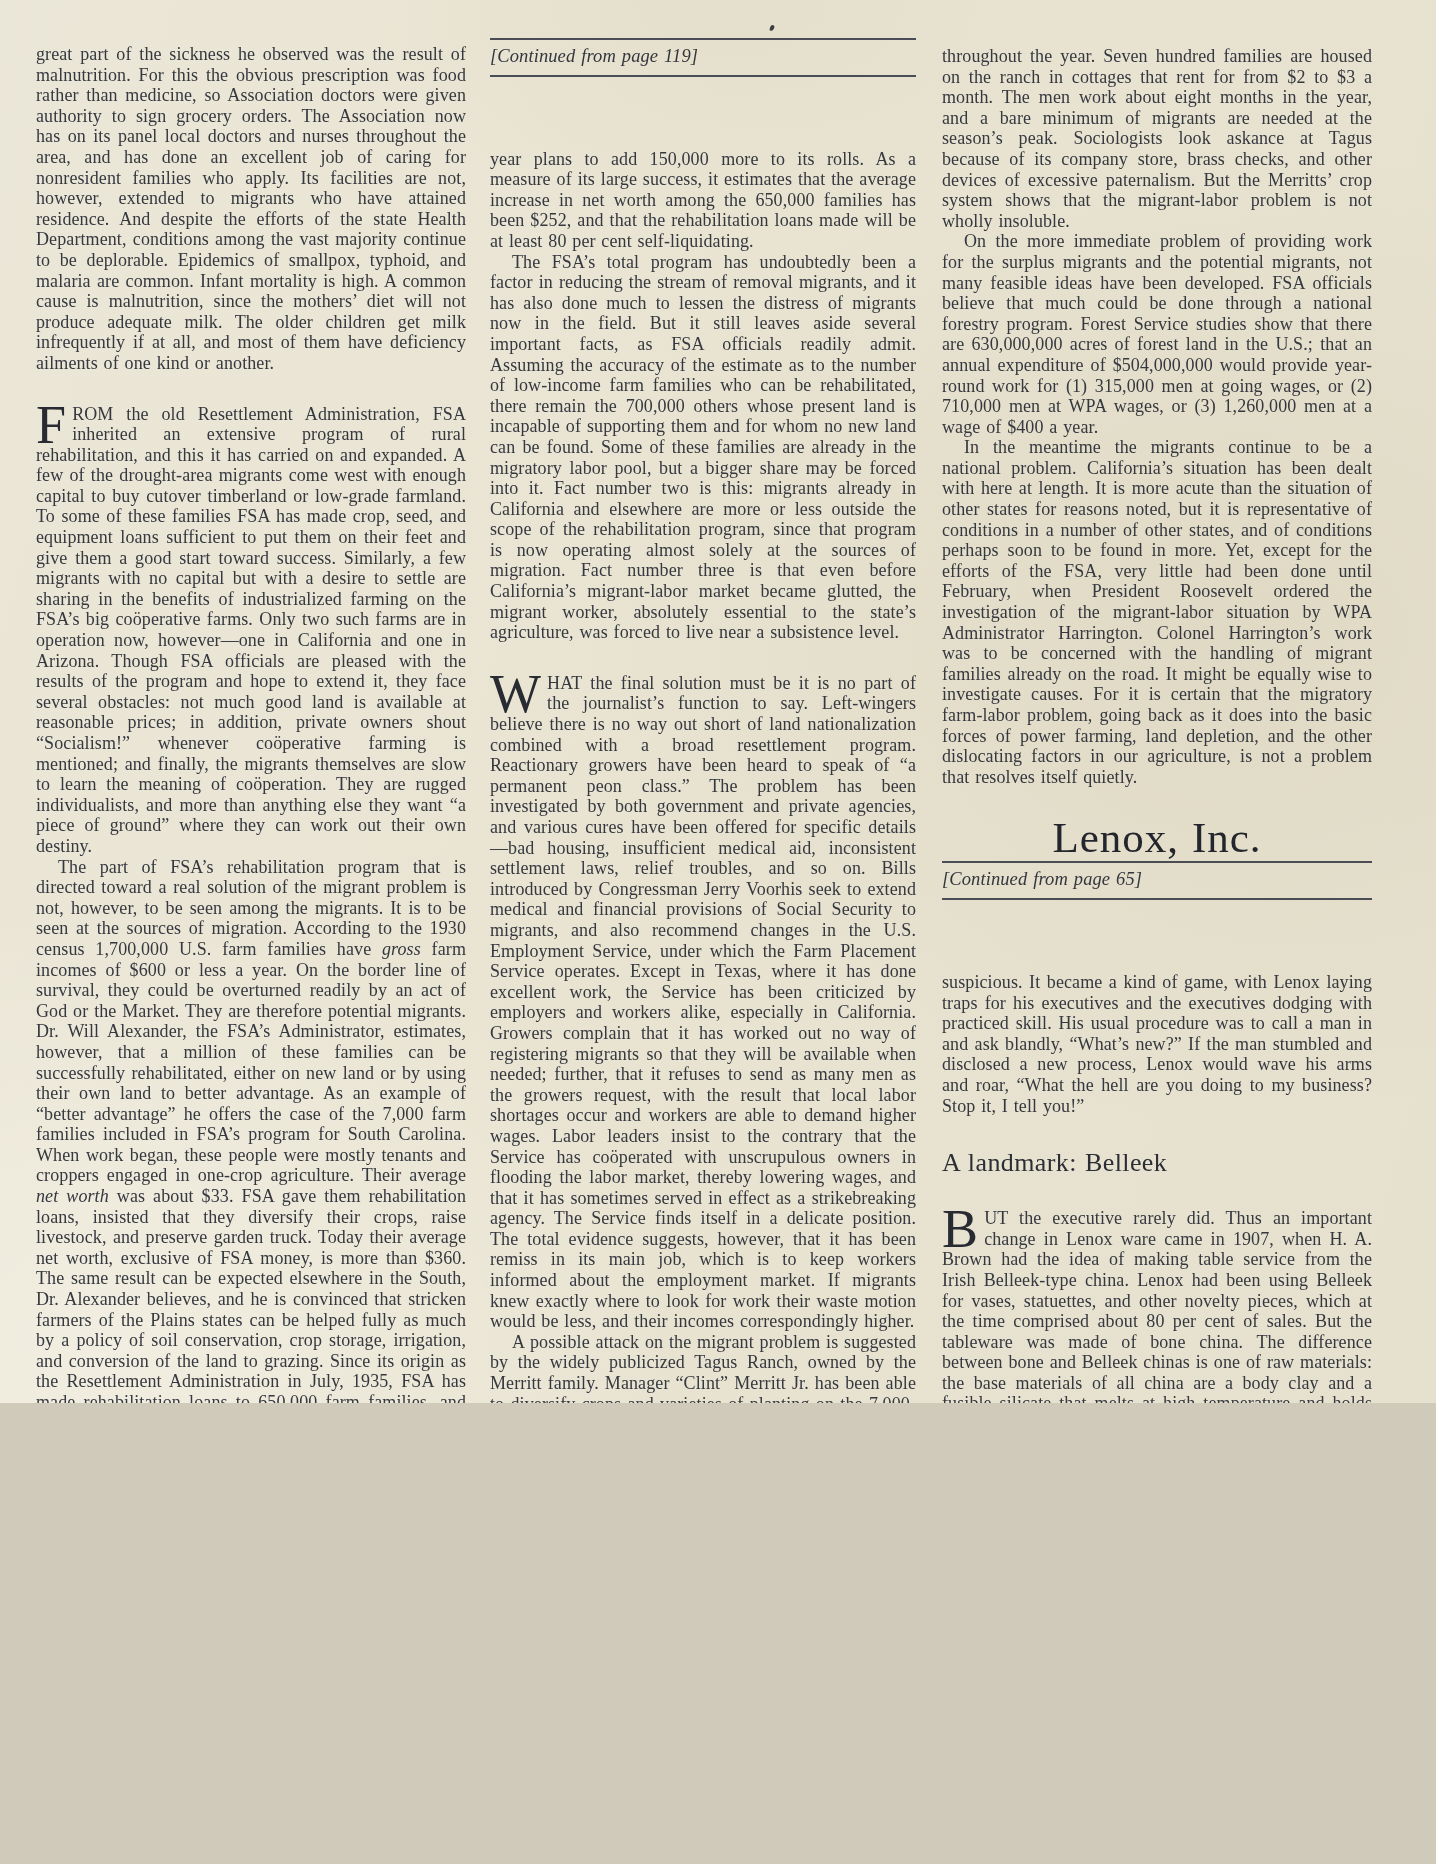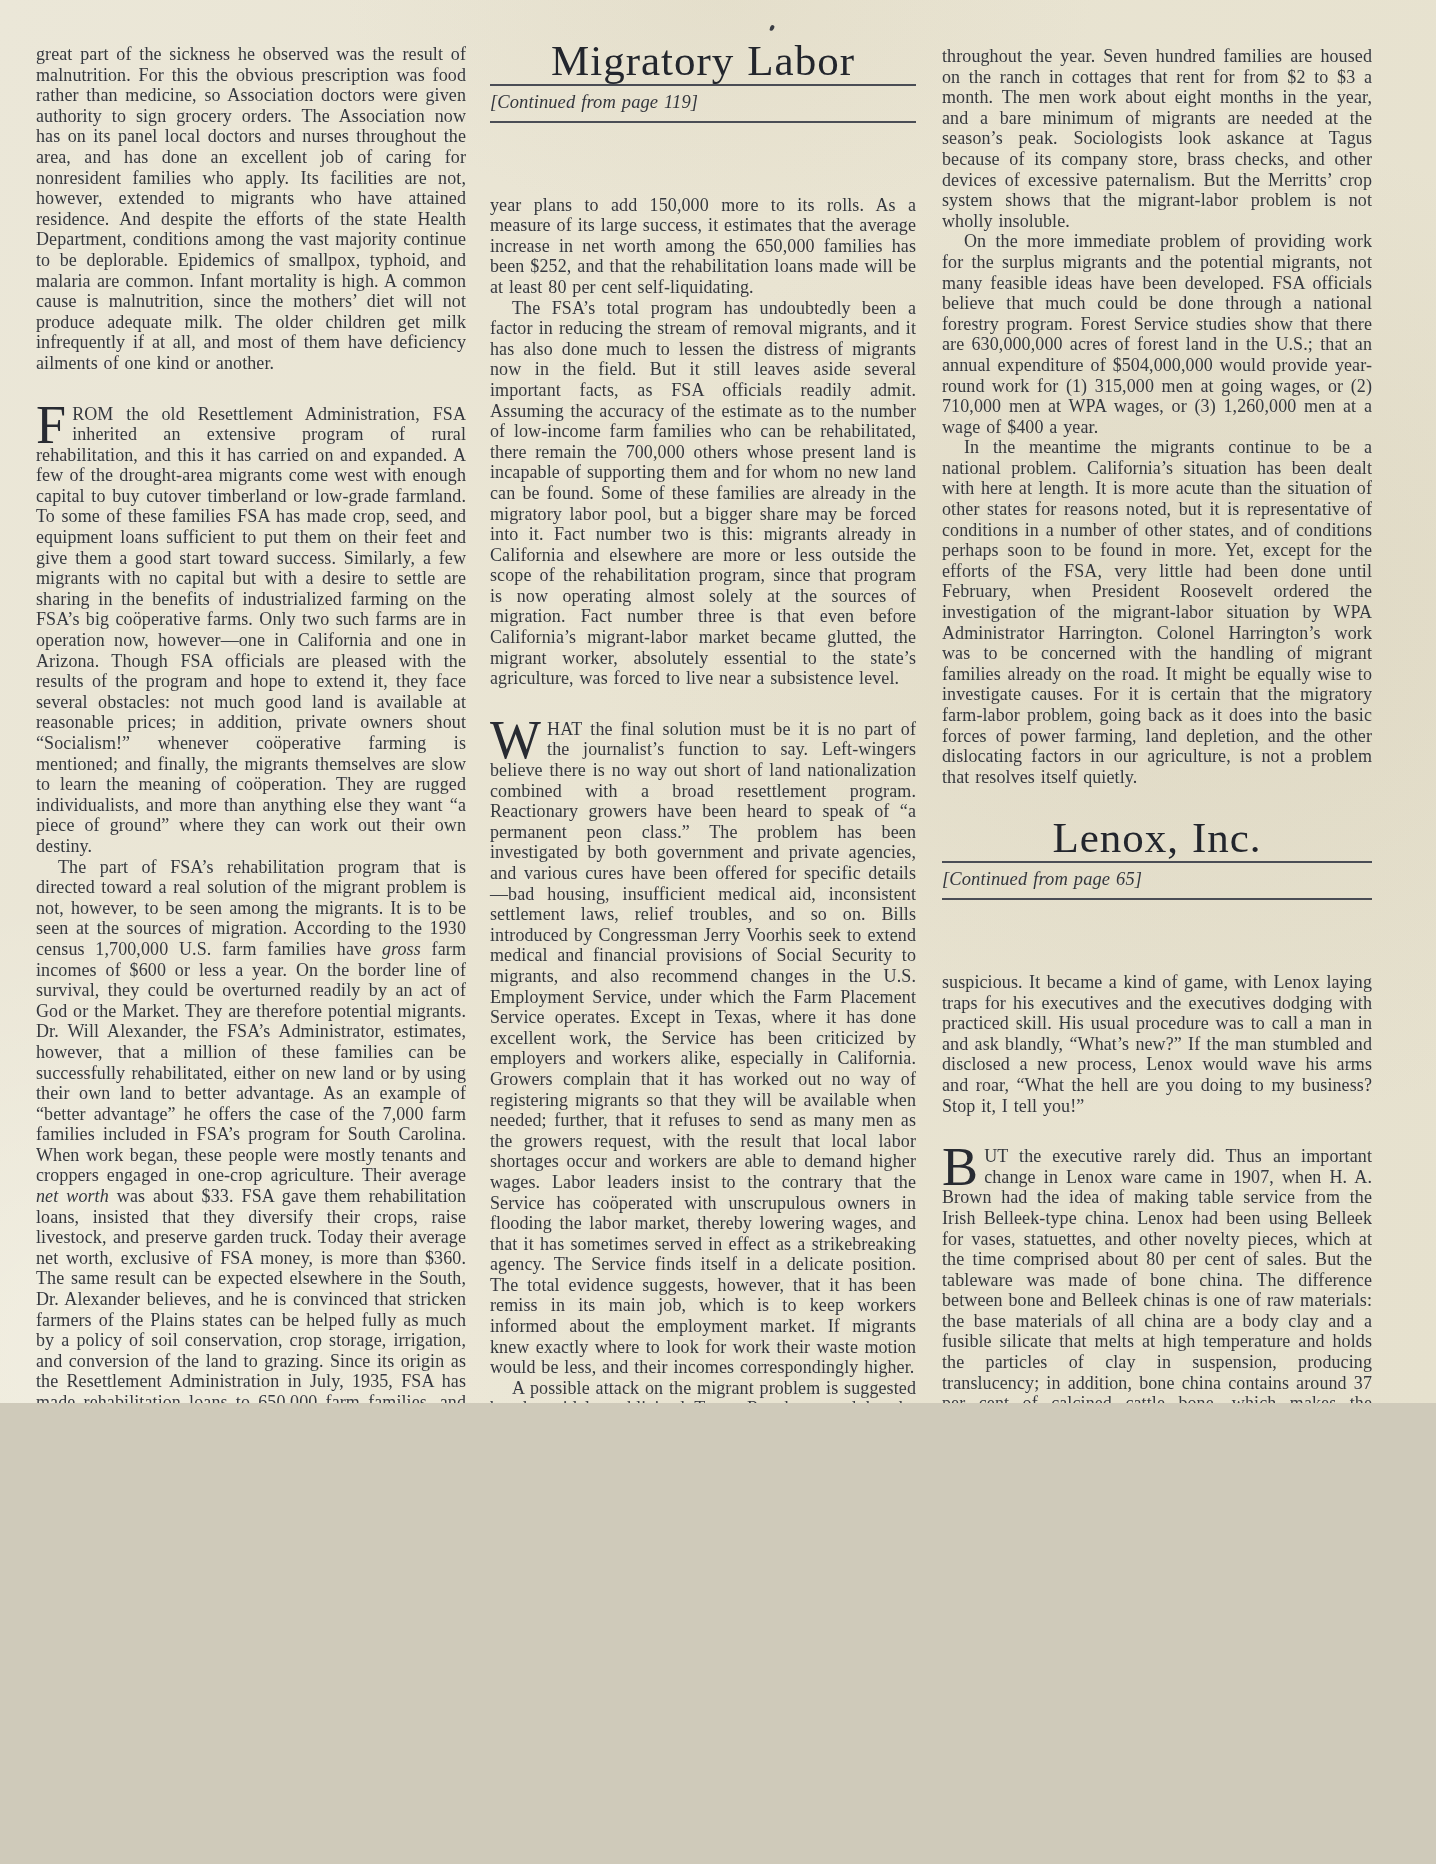--- a/index.html
+++ b/index.html
@@ -115,34 +115,34 @@
 </head>
 <body>
 
 <div class="page">
   <div class="col" id="col-0">
       <p class="body-p">great part of the sickness he observed was the result of malnutrition. For this the obvious prescription was food rather than medicine, so Association doctors were given authority to sign grocery orders. The Association now has on its panel local doctors and nurses throughout the area, and has done an excellent job of caring for nonresident families who apply. Its facilities are not, however, extended to migrants who have attained residence. And despite the efforts of the state Health Department, conditions among the vast majority continue to be deplorable. Epidemics of smallpox, typhoid, and malaria are common. Infant mortality is high. A common cause is malnutrition, since the mothers’ diet will not produce adequate milk. The older children get milk infrequently if at all, and most of them have deficiency ailments of one kind or another.</p>
       <p class="body-p dropcap-p"><span class="dropcap">F</span>ROM the old Resettlement Administration, FSA inherited an extensive program of rural rehabilitation, and this it has carried on and expanded. A few of the drought-area migrants come west with enough capital to buy cutover timberland or low-grade farmland. To some of these families FSA has made crop, seed, and equipment loans sufficient to put them on their feet and give them a good start toward success. Similarly, a few migrants with no capital but with a desire to settle are sharing in the benefits of industrialized farming on the FSA’s big coöperative farms. Only two such farms are in operation now, however—one in California and one in Arizona. Though FSA officials are pleased with the results of the program and hope to extend it, they face several obstacles: not much good land is available at reasonable prices; in addition, private owners shout “Socialism!” whenever coöperative farming is mentioned; and finally, the migrants themselves are slow to learn the meaning of coöperation. They are rugged individualists, and more than anything else they want “a piece of ground” where they can work out their own destiny.</p>
       <p class="body-p indent">The part of FSA’s rehabilitation program that is directed toward a real solution of the migrant problem is not, however, to be seen among the migrants. It is to be seen at the sources of migration. According to the 1930 census 1,700,000 U.S. farm families have <i>gross</i> farm incomes of $600 or less a year. On the border line of survival, they could be overturned readily by an act of God or the Market. They are therefore potential migrants. Dr. Will Alexander, the FSA’s Administrator, estimates, however, that a million of these families can be successfully rehabilitated, either on new land or by using their own land to better advantage. As an example of “better advantage” he offers the case of the 7,000 farm families included in FSA’s program for South Carolina. When work began, these people were mostly tenants and croppers engaged in one-crop agriculture. Their average <i>net worth</i> was about $33. FSA gave them rehabilitation loans, insisted that they diversify their crops, raise livestock, and preserve garden truck. Today their average net worth, exclusive of FSA money, is more than $360. The same result can be expected elsewhere in the South, Dr. Alexander believes, and he is convinced that stricken farmers of the Plains states can be helped fully as much by a policy of soil conservation, crop storage, irrigation, and conversion of the land to grazing. Since its origin as the Resettlement Administration in July, 1935, FSA has made rehabilitation loans to 650,000 farm families, and during this fiscal</p>
     </div>
   <div class="col" id="col-1">
-      <h1 class="article-title">Migratory Labor</h1>
       <div class="continued-box">[Continued from page 119]</div>
       <p class="body-p">year plans to add 150,000 more to its rolls. As a measure of its large success, it estimates that the average increase in net worth among the 650,000 families has been $252, and that the rehabilitation loans made will be at least 80 per cent self-liquidating.</p>
       <p class="body-p indent">The FSA’s total program has undoubtedly been a factor in reducing the stream of removal migrants, and it has also done much to lessen the distress of migrants now in the field. But it still leaves aside several important facts, as FSA officials readily admit. Assuming the accuracy of the estimate as to the number of low-income farm families who can be rehabilitated, there remain the 700,000 others whose present land is incapable of supporting them and for whom no new land can be found. Some of these families are already in the migratory labor pool, but a bigger share may be forced into it. Fact number two is this: migrants already in California and elsewhere are more or less outside the scope of the rehabilitation program, since that program is now operating almost solely at the sources of migration. Fact number three is that even before California’s migrant-labor market became glutted, the migrant worker, absolutely essential to the state’s agriculture, was forced to live near a subsistence level.</p>
       <p class="body-p dropcap-p"><span class="dropcap">W</span>HAT the final solution must be it is no part of the journalist’s function to say. Left-wingers believe there is no way out short of land nationalization combined with a broad resettlement program. Reactionary growers have been heard to speak of “a permanent peon class.” The problem has been investigated by both government and private agencies, and various cures have been offered for specific details—bad housing, insufficient medical aid, inconsistent settlement laws, relief troubles, and so on. Bills introduced by Congressman Jerry Voorhis seek to extend medical and financial provisions of Social Security to migrants, and also recommend changes in the U.S. Employment Service, under which the Farm Placement Service operates. Except in Texas, where it has done excellent work, the Service has been criticized by employers and workers alike, especially in California. Growers complain that it has worked out no way of registering migrants so that they will be available when needed; further, that it refuses to send as many men as the growers request, with the result that local labor shortages occur and workers are able to demand higher wages. Labor leaders insist to the contrary that the Service has coöperated with unscrupulous owners in flooding the labor market, thereby lowering wages, and that it has sometimes served in effect as a strikebreaking agency. The Service finds itself in a delicate position. The total evidence suggests, however, that it has been remiss in its main job, which is to keep workers informed about the employment market. If migrants knew exactly where to look for work their waste motion would be less, and their incomes correspondingly higher.</p>
       <p class="body-p indent">A possible attack on the migrant problem is suggested by the widely publicized Tagus Ranch, owned by the Merritt family. Manager “Clint” Merritt Jr. has been able to diversify crops and varieties of planting on the 7,000-acre tract so that work is comparatively steady</p>
     </div>
   <div class="col" id="col-2">
       <p class="body-p">throughout the year. Seven hundred families are housed on the ranch in cottages that rent for from $2 to $3 a month. The men work about eight months in the year, and a bare minimum of migrants are needed at the season’s peak. Sociologists look askance at Tagus because of its company store, brass checks, and other devices of excessive paternalism. But the Merritts’ crop system shows that the migrant-labor problem is not wholly insoluble.</p>
       <p class="body-p indent">On the more immediate problem of providing work for the surplus migrants and the potential migrants, not many feasible ideas have been developed. FSA officials believe that much could be done through a national forestry program. Forest Service studies show that there are 630,000,000 acres of forest land in the U.S.; that an annual expenditure of $504,000,000 would provide year-round work for (1) 315,000 men at going wages, or (2) 710,000 men at WPA wages, or (3) 1,260,000 men at a wage of $400 a year.</p>
       <p class="body-p indent">In the meantime the migrants continue to be a national problem. California’s situation has been dealt with here at length. It is more acute than the situation of other states for reasons noted, but it is representative of conditions in a number of other states, and of conditions perhaps soon to be found in more. Yet, except for the efforts of the FSA, very little had been done until February, when President Roosevelt ordered the investigation of the migrant-labor situation by WPA Administrator Harrington. Colonel Harrington’s work was to be concerned with the handling of migrant families already on the road. It might be equally wise to investigate causes. For it is certain that the migratory farm-labor problem, going back as it does into the basic forces of power farming, land depletion, and the other dislocating factors in our agriculture, is not a problem that resolves itself quietly.</p>
       <h1 class="article-title later">Lenox, Inc.</h1>
       <div class="continued-box">[Continued from page 65]</div>
       <p class="body-p">suspicious. It became a kind of game, with Lenox laying traps for his executives and the executives dodging with practiced skill. His usual procedure was to call a man in and ask blandly, “What’s new?” If the man stumbled and disclosed a new process, Lenox would wave his arms and roar, “What the hell are you doing to my business? Stop it, I tell you!”</p>
+      <h2 class="subhead">A landmark: Belleek</h2>
       <p class="body-p dropcap-p"><span class="dropcap">B</span>UT the executive rarely did. Thus an important change in Lenox ware came in 1907, when H. A. Brown had the idea of making table service from the Irish Belleek-type china. Lenox had been using Belleek for vases, statuettes, and other novelty pieces, which at the time comprised about 80 per cent of sales. But the tableware was made of bone china. The difference between bone and Belleek chinas is one of raw materials: the base materials of all china are a body clay and a fusible silicate that melts at high temperature and holds the particles of clay in suspension, producing translucency; in addition, bone china contains around 37 per cent of calcined cattle bone, which makes the mixture more fusible, cuts down shrinkage, and gives the</p>
       <div class="continued-on">[Continued on page 122]</div>
     </div>
 
   <div class="page-number">120</div>
 
   <span class="speck"></span>
 
   <svg class="ink-blot" viewBox="0 0 34 26" aria-hidden="true">
     <path d="M2 16 C 8 8, 16 5, 24 9 C 28 11, 30 10, 31 13 C 29 15, 24 13, 20 12 C 13 11, 8 13, 3 18 Z" fill="#1d1f25"></path>

